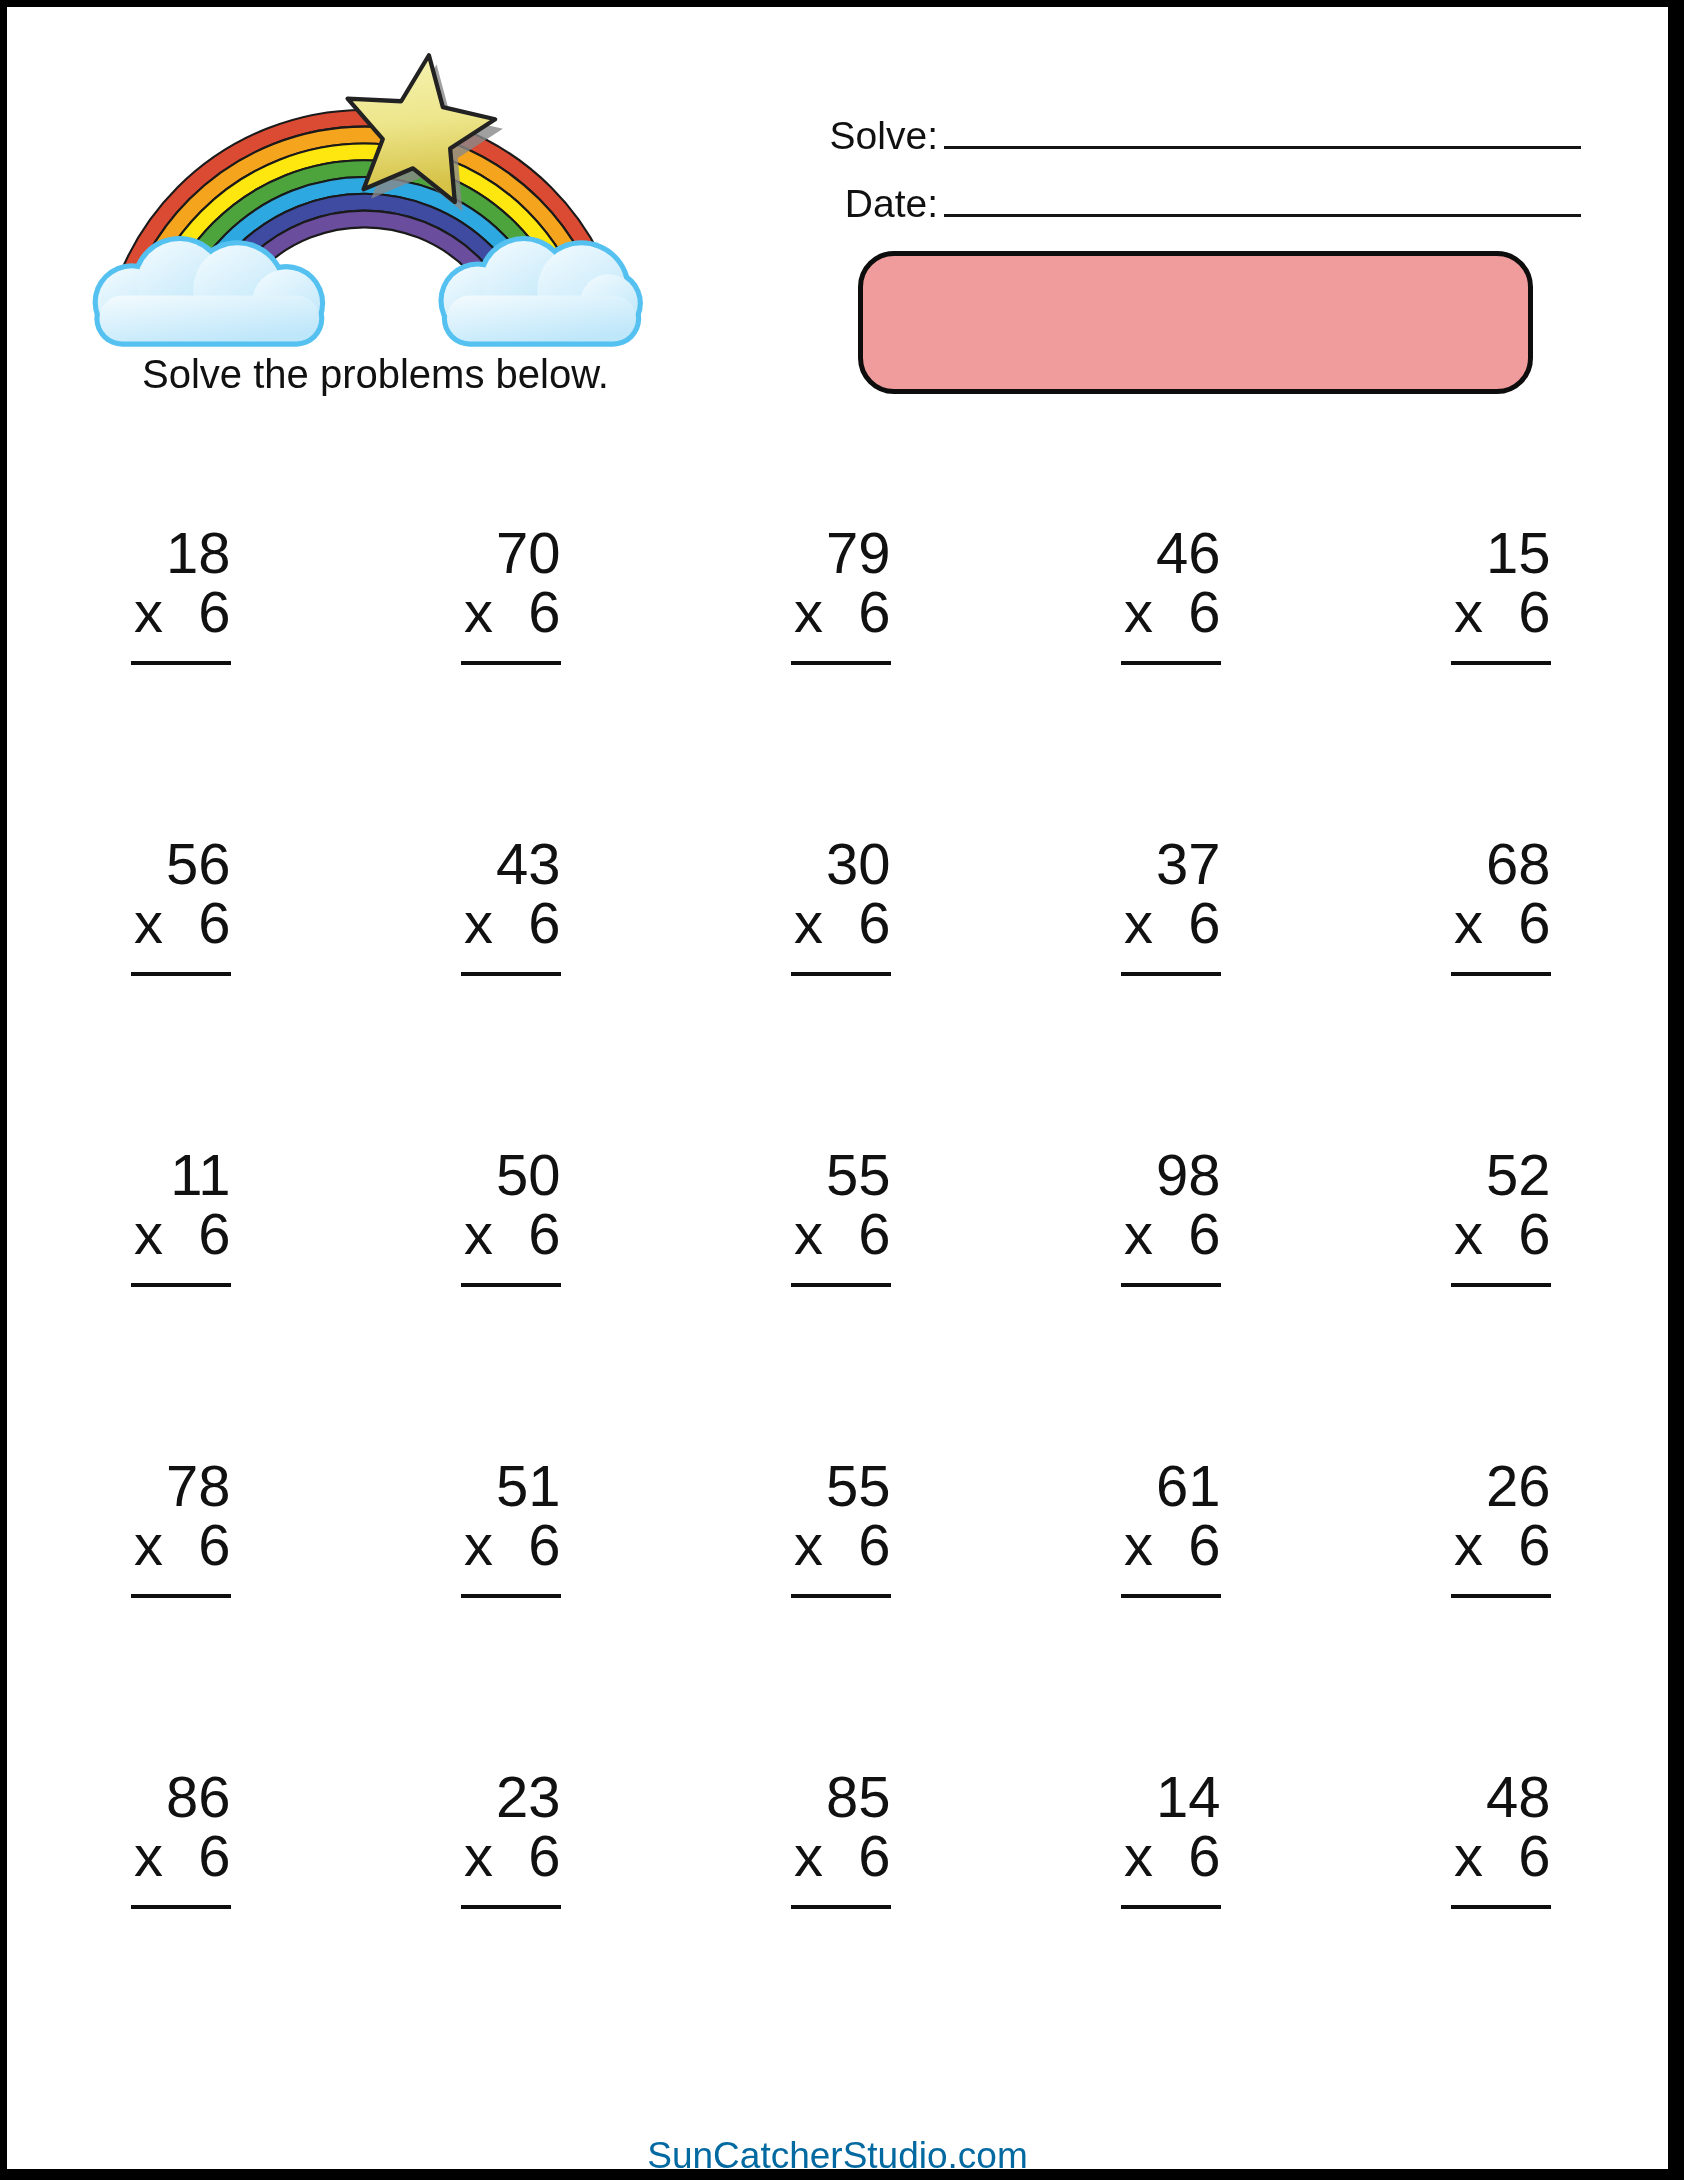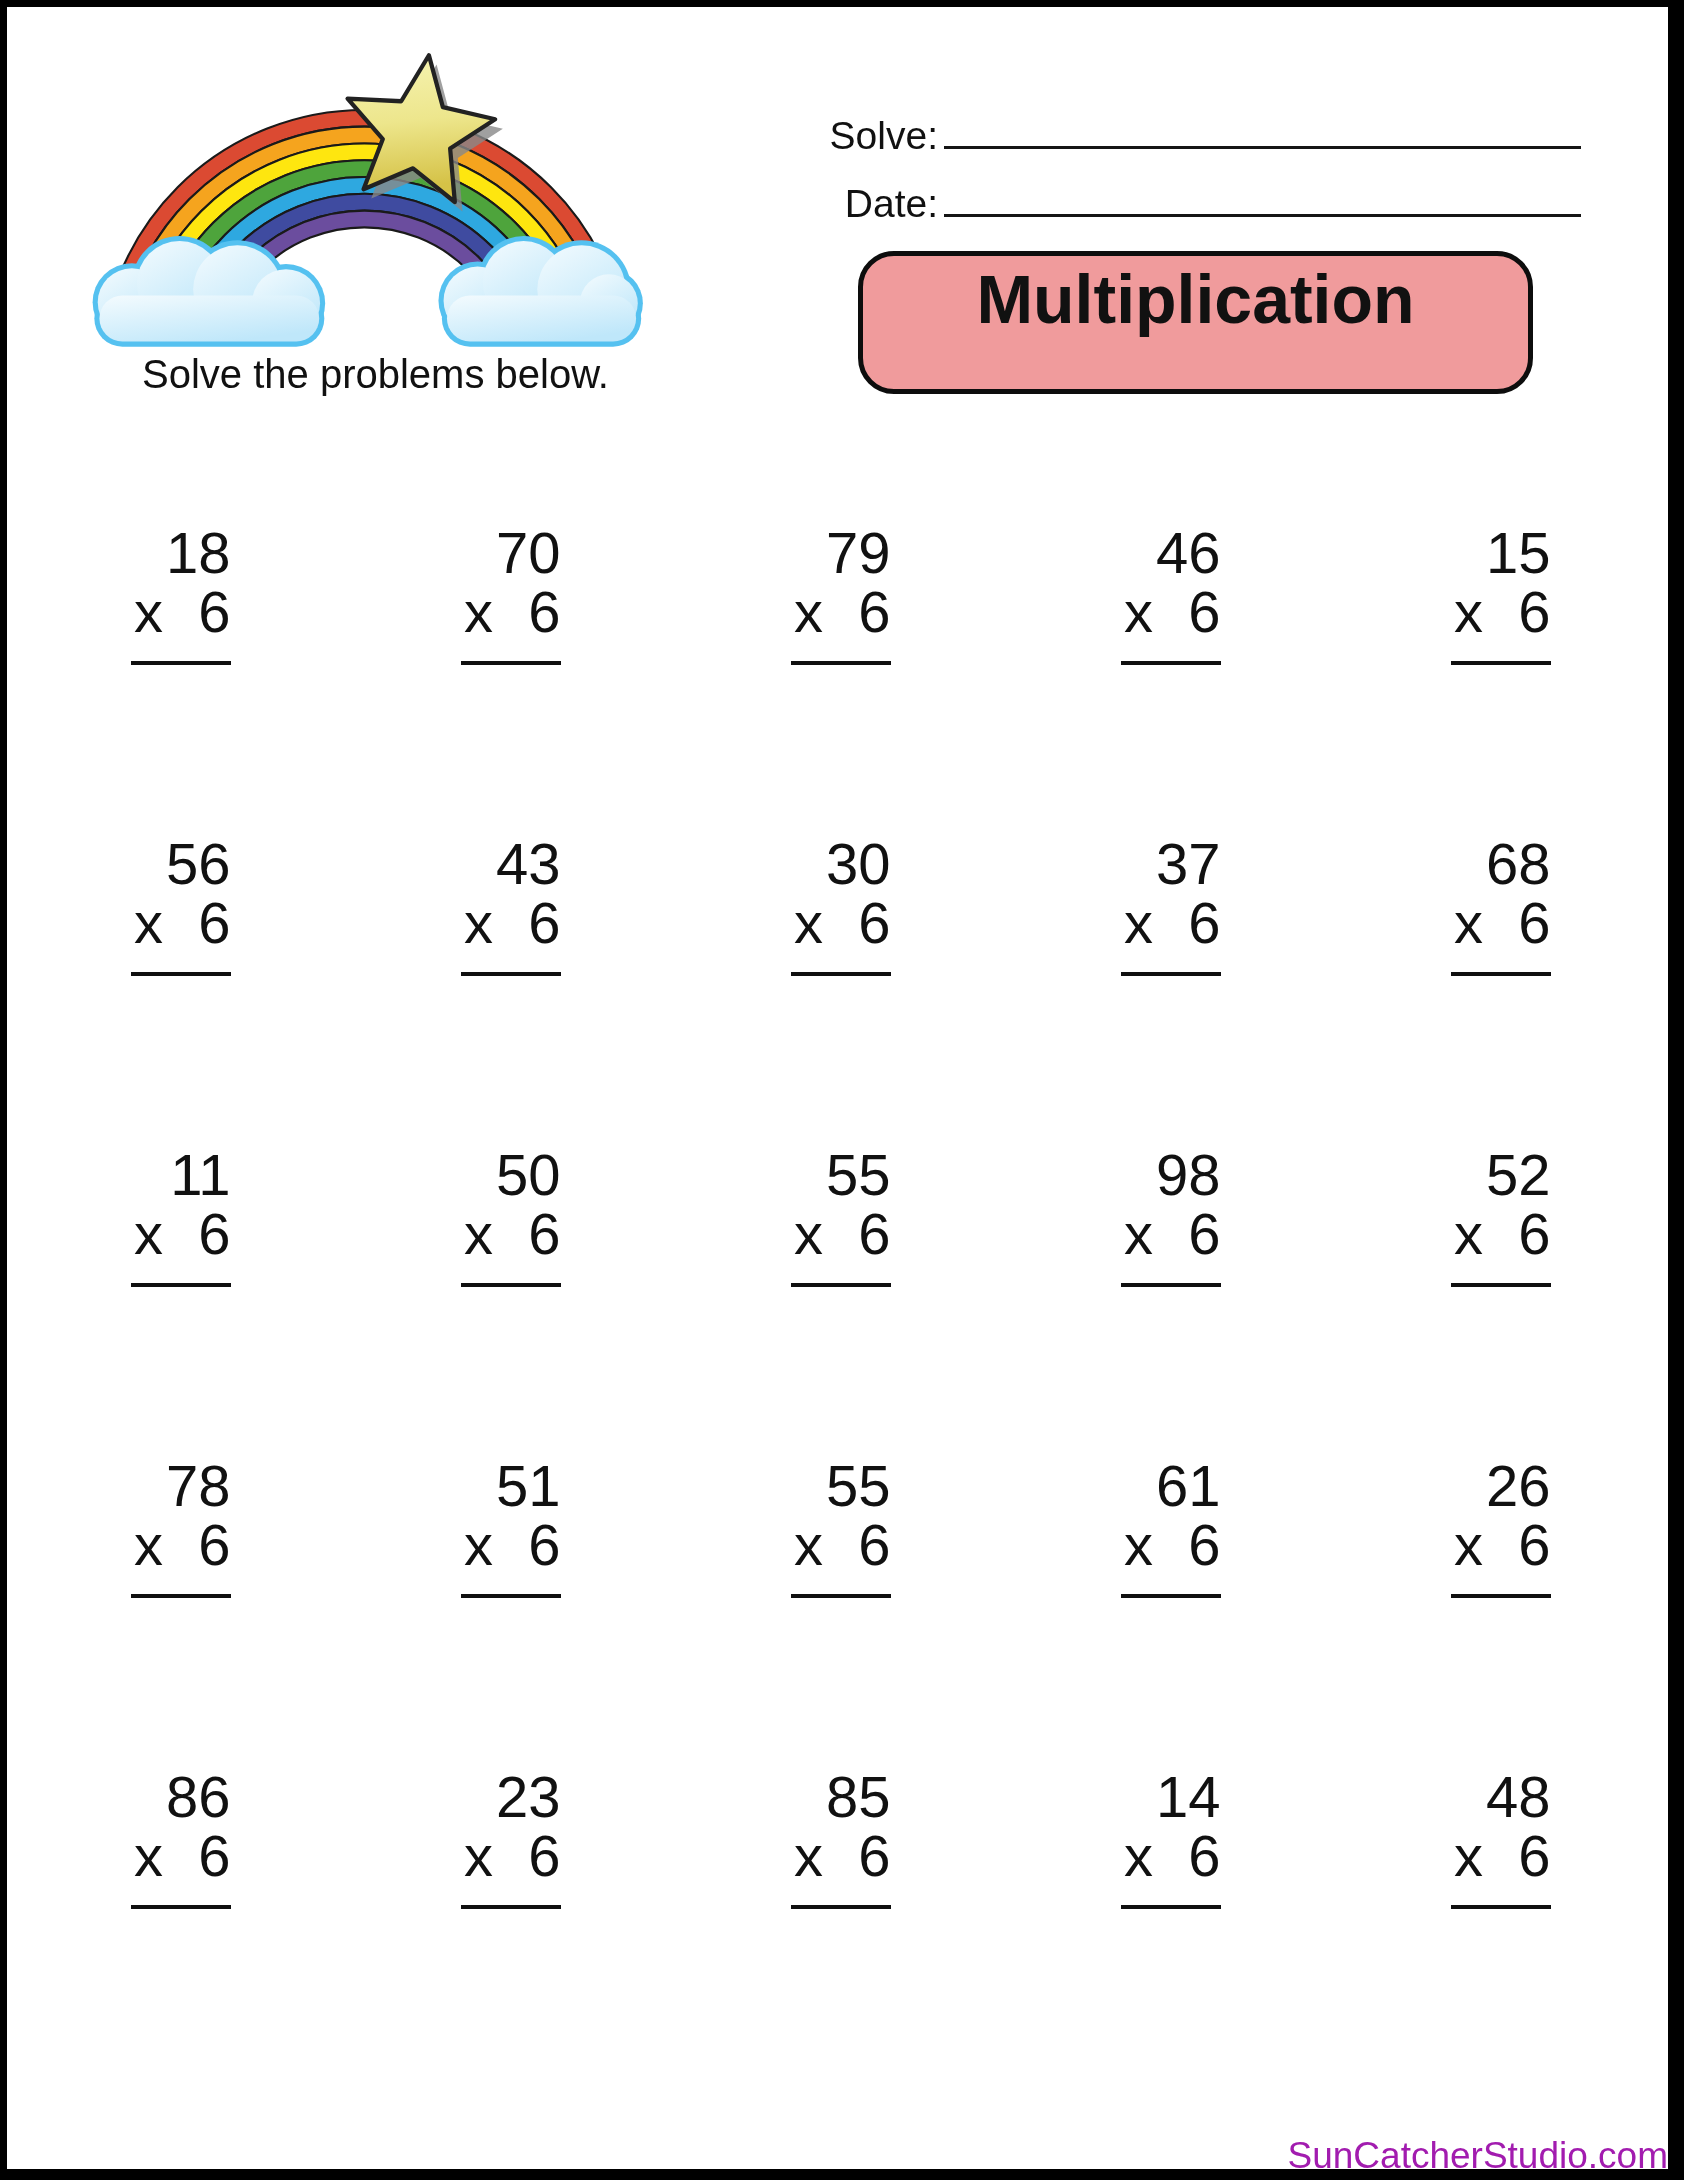--- a/index.html
+++ b/index.html
@@ -40,22 +40,22 @@
   }
   .problem{
     width:100px;
     font-size:58px;line-height:59px;
     border-bottom:4.3px solid #0f0f0f;
     padding-bottom:20px;
   }
   .p-top{text-align:right;}
   .p-bot{display:flex;justify-content:space-between;padding-left:3.4px;}
   
-  .footer{left:0;top:2128px;width:100%;text-align:right;
-    font-size:37px;color:#a21caf;}
+  .footer{left:0;top:2128px;width:100%;text-align:center;
+    font-size:37px;color:#0369a1;}
 </style>
 </head>
 <body>
 
 <div class="page">
 
   <svg class="abs" style="left:72px;top:38px" width="569" height="358" viewBox="0 0 668 420">
     <defs>
       <linearGradient id="starGrad" x1="0" y1="0" x2="0.25" y2="1">
         <stop offset="0" stop-color="#F7F5B8"></stop>
@@ -126,21 +126,20 @@
 
   <div class="abs instruction">Solve the problems below.</div>
 
   <div class="abs field-label" style="left:724px;top:109px">Solve:</div>
   <div class="abs field-line" style="left:937px;top:139px"></div>
 
   <div class="abs field-label" style="left:724px;top:177px">Date:</div>
   <div class="abs field-line" style="left:937px;top:207px"></div>
 
   <div class="abs title-box" id="title-box" style="background: rgb(240, 155, 156);">
-    <div class="title-main">Multiplication</div>
   </div>
 
   <div class="abs grid" id="problems-grid">
       <div class="problem">
         <div class="p-top">18</div>
         <div class="p-bot">
           <span>x</span>
           <span>6</span>
         </div>
       </div>

